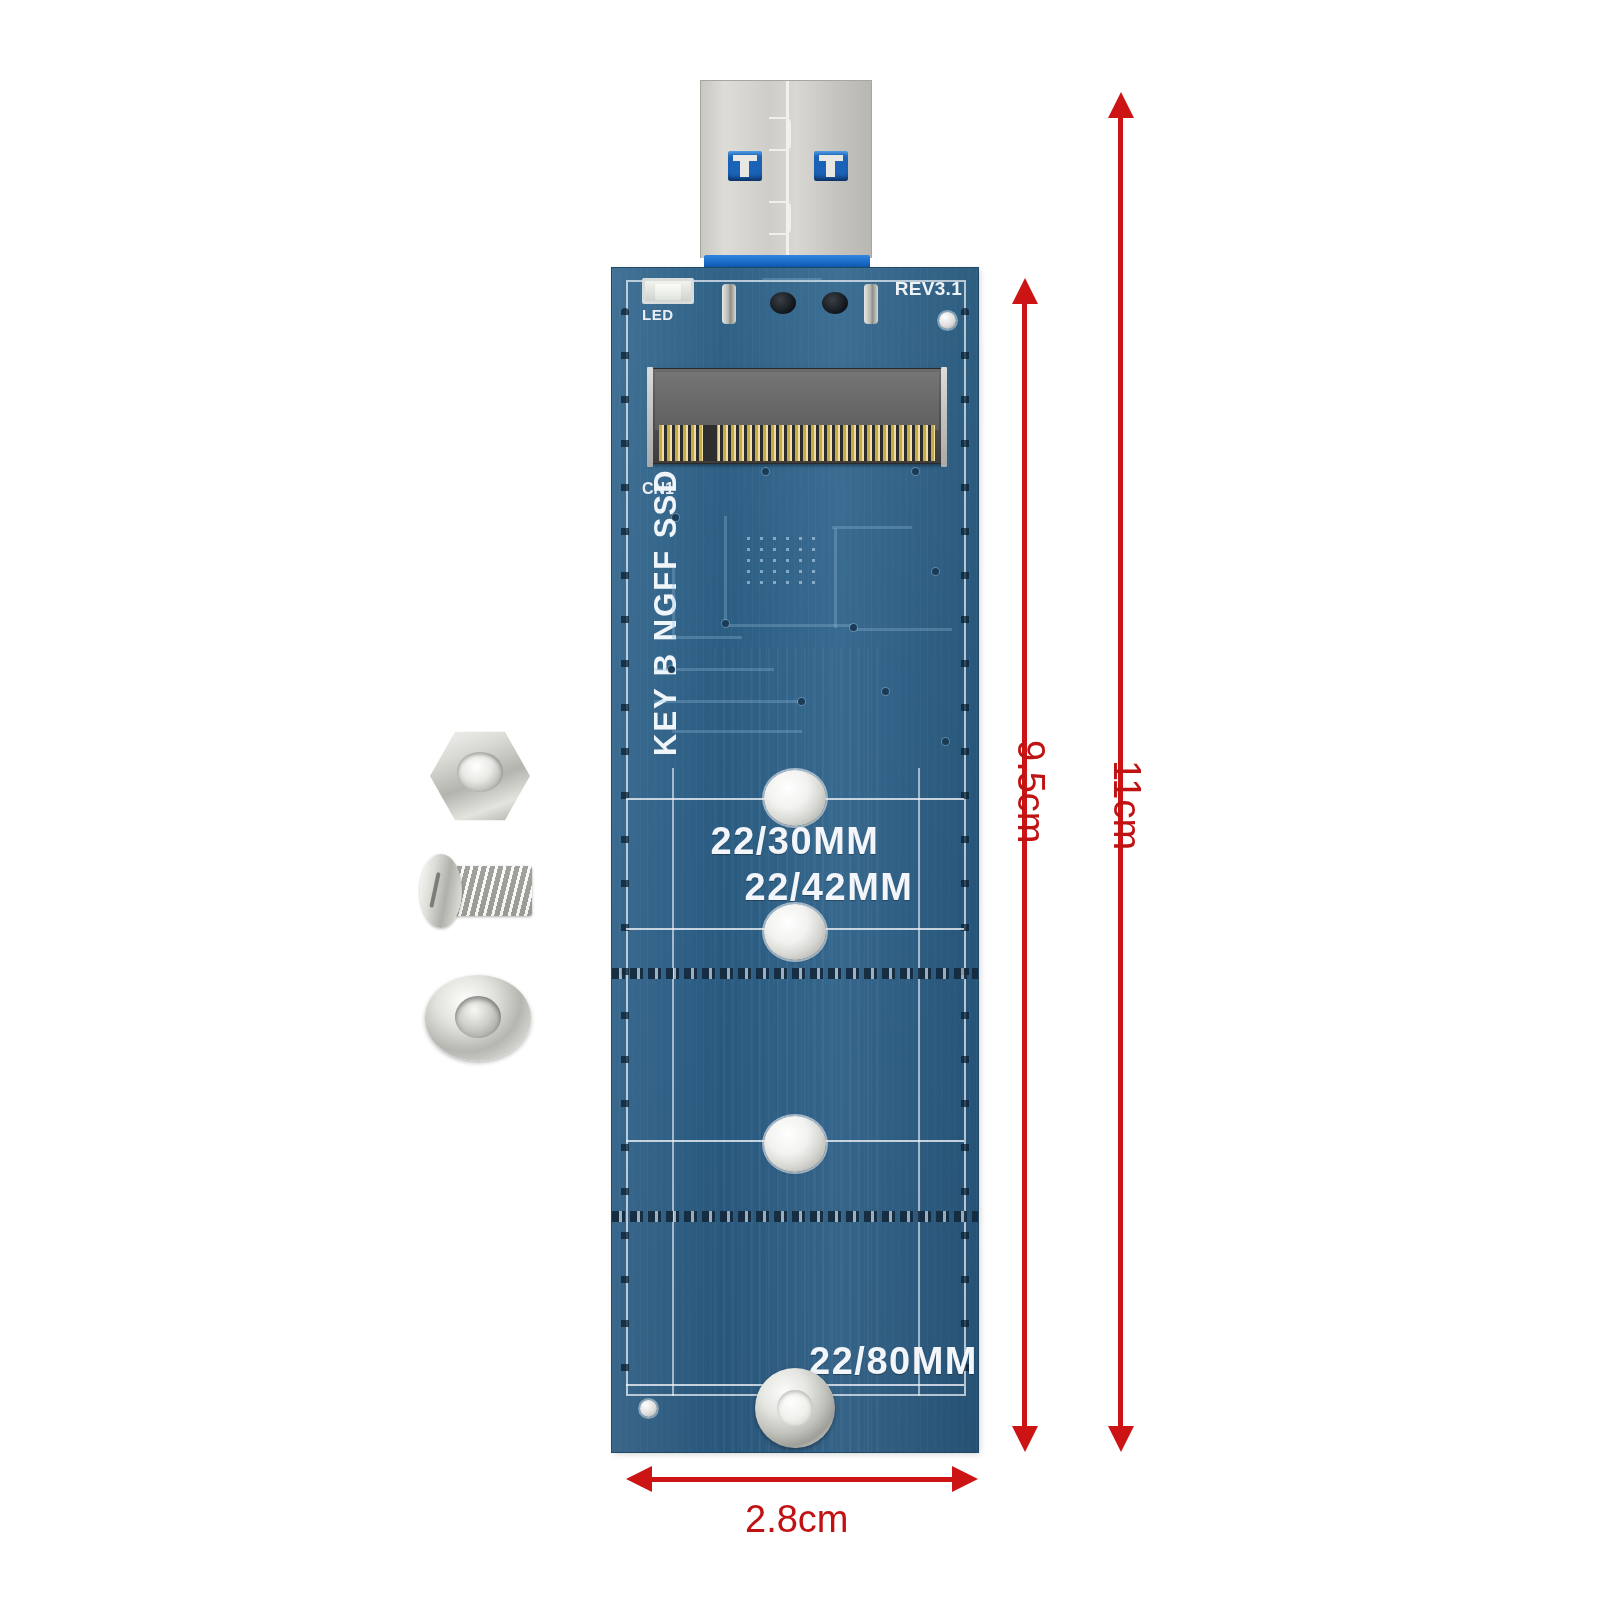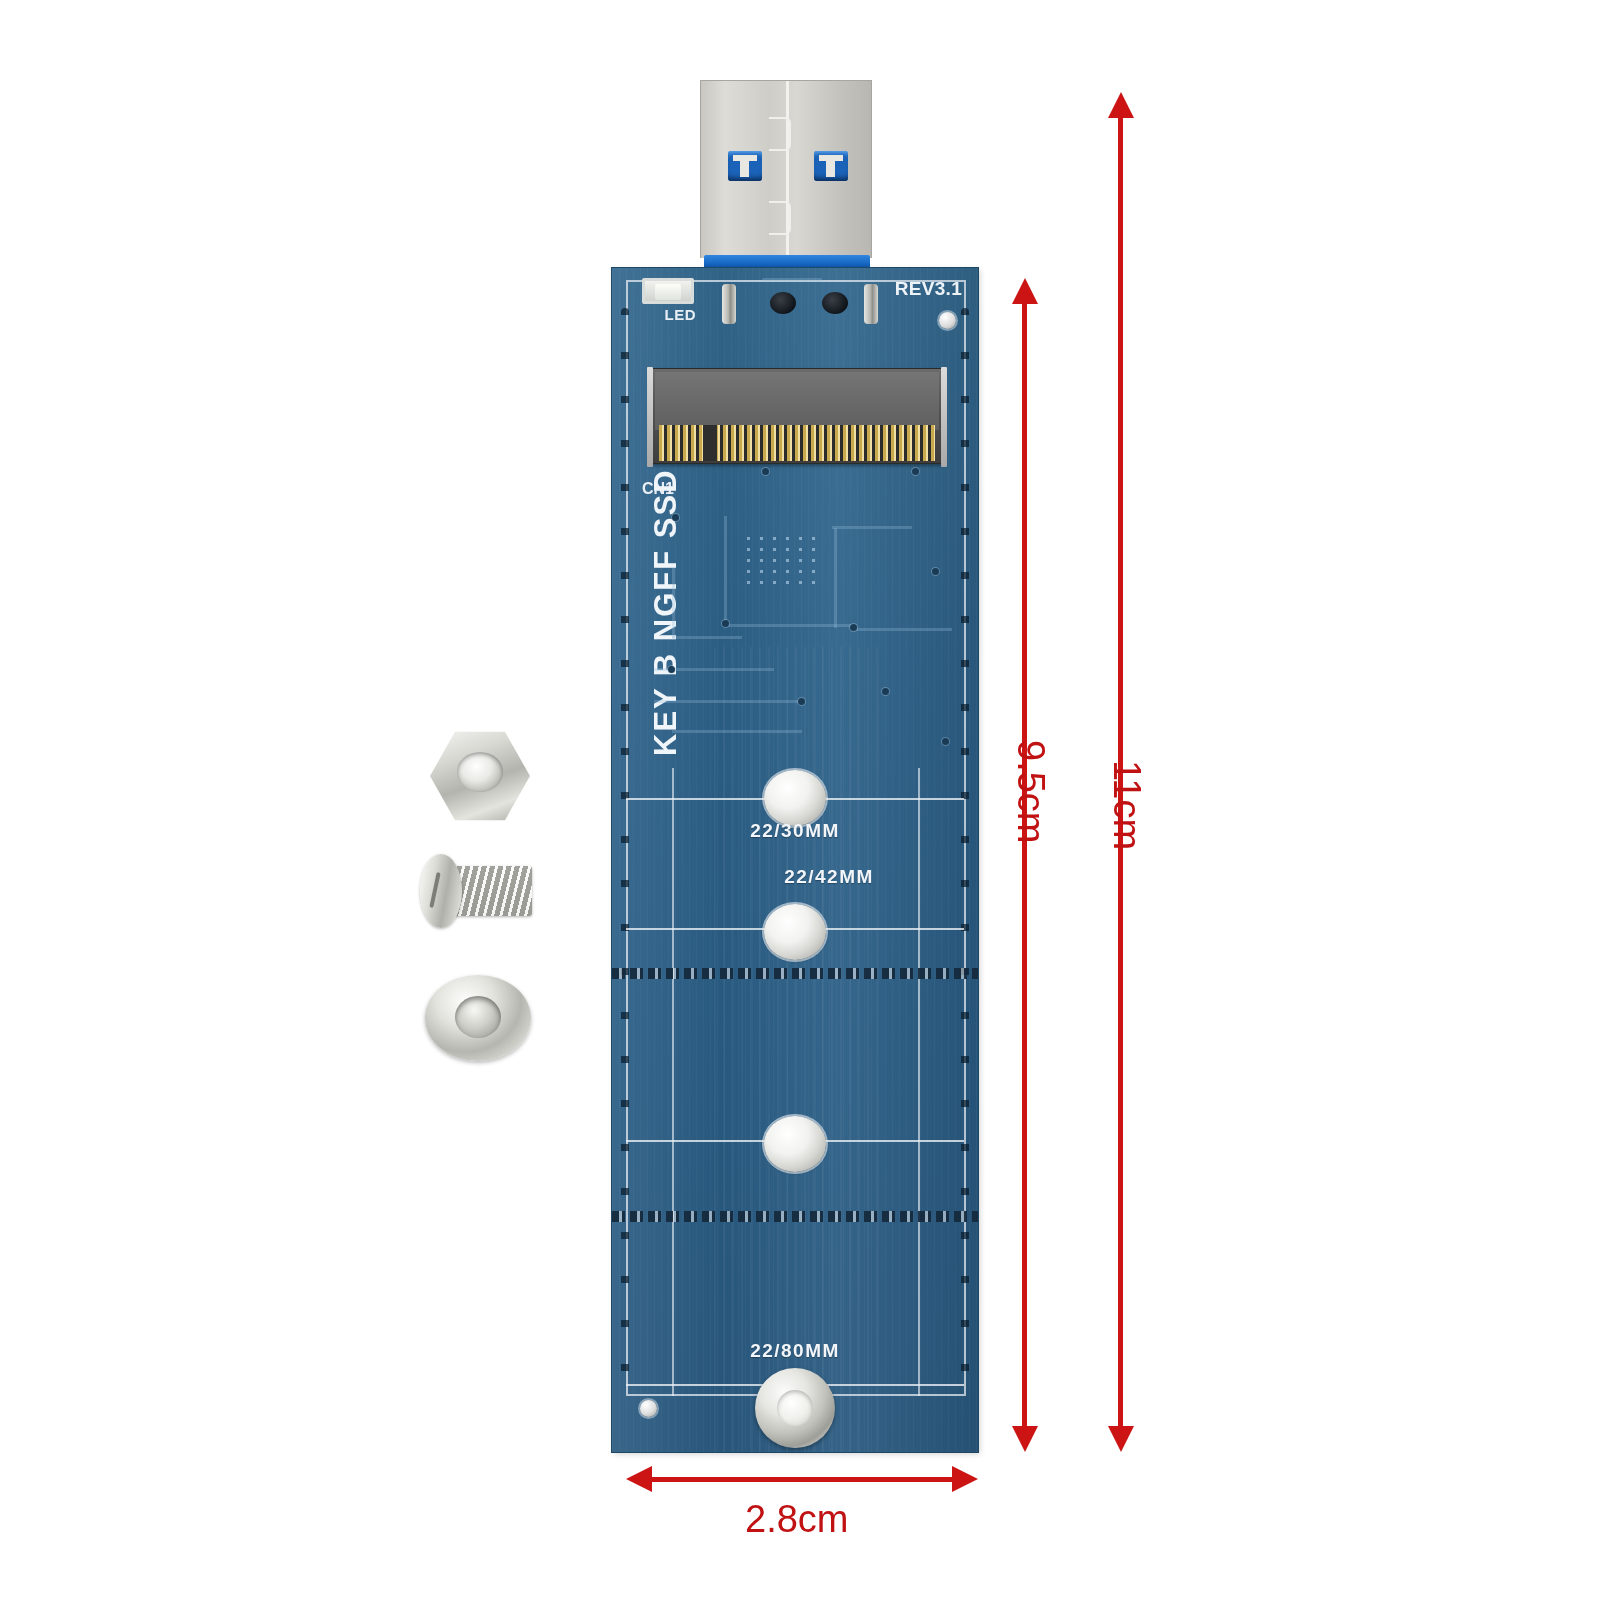--- a/index.html
+++ b/index.html
@@ -209,21 +209,21 @@
     content:"";
     position:absolute; left:10px; top:3px;
     width:26px; height:16px;
     background: linear-gradient(180deg,#fdfdf8,#dfe4de);
     border-radius:2px;
   }
   .lbl-led {
     position: absolute;
     left: 30px; top: 38px;
     width: 54px;
-    text-align: right;
+    text-align: left;
     color: #e8eef4;
     font-size: 15px;
     font-weight: bold;
     letter-spacing: .5px;
   }
   .lbl-rev {
     position: absolute;
     right: 16px; top: 10px;
     color: #eef3f8;
     font-size: 19px;
@@ -250,21 +250,21 @@
     white-space: nowrap;
     text-align: center;
   }
 
   
   .size-label {
     position: absolute;
     width: 366px;
     text-align: center;
     color: #f2f6fa;
-    font-size: 19px;
+    font-size: 38px;
     font-weight: bold;
     letter-spacing: 1.5px;
     text-shadow: 0 1px 1px rgba(0,0,0,0.3);
   }
 
   
   .hole {
     position: absolute;
     border-radius: 50%;
     background: radial-gradient(circle at 38% 32%, #ffffff 0%, #f2f2f0 38%, #d6d6d2 62%, #b9b9b4 80%, #e8e8e4 100%);
@@ -516,21 +516,21 @@
     <div class="trace-dot" style="left:270px; top:420px;"></div>
     <div class="trace-dot" style="left:330px; top:470px;"></div>
 
     <div class="hole big" style="left:152px; top:502px;"></div>
     <div class="size-label" style="top:552px;">22/30MM</div>
     <div class="size-label" style="top:598px;margin-left:34px;">22/42MM</div>
     <div class="hole big" style="left:152px; top:636px;"></div>
 
     <div class="hole big" style="left:152px; top:848px;"></div>
 
-    <div class="size-label" style="top:1072px;">22/80MM</div>
+    <div class="size-label" style="top:1072px;text-align:right;">22/80MM</div>
     <div class="standoff" style="left:143px; top:1100px;"></div>
     <div class="small-hole" style="left:28px; top:1132px;"></div>
   </div>
 
   <div class="hex-nut">
     <div class="hexbody"></div>
     <div class="hexhole"></div>
   </div>
   <div class="screw">
     <div class="shaft"></div>

